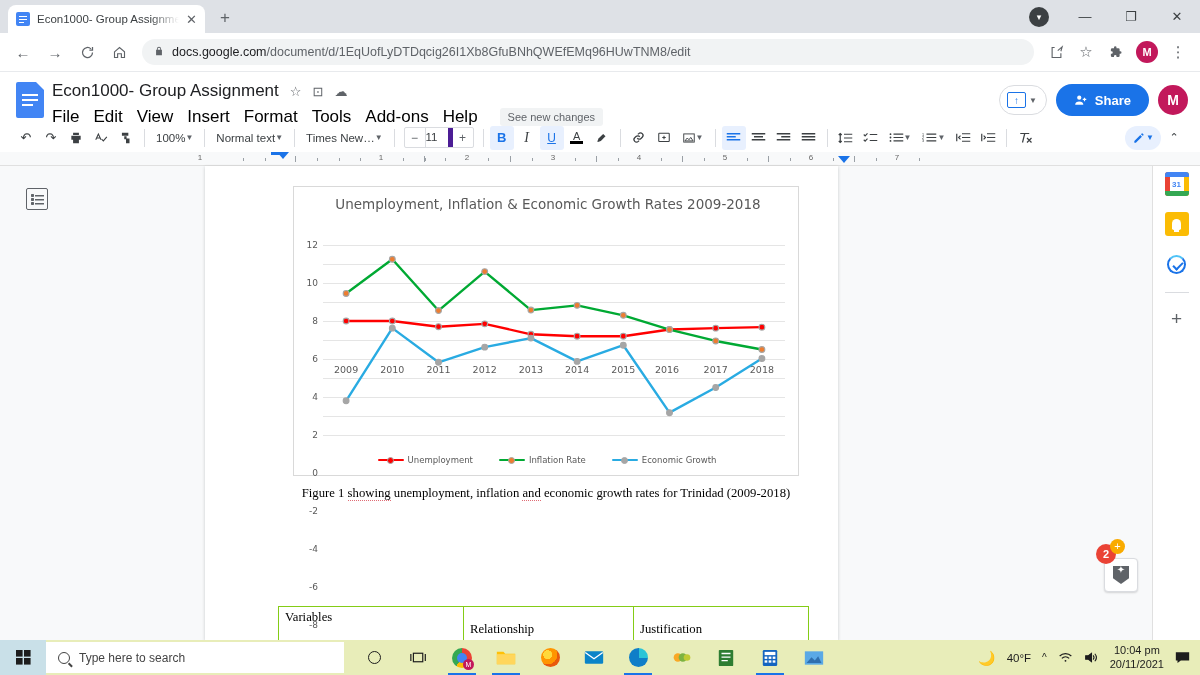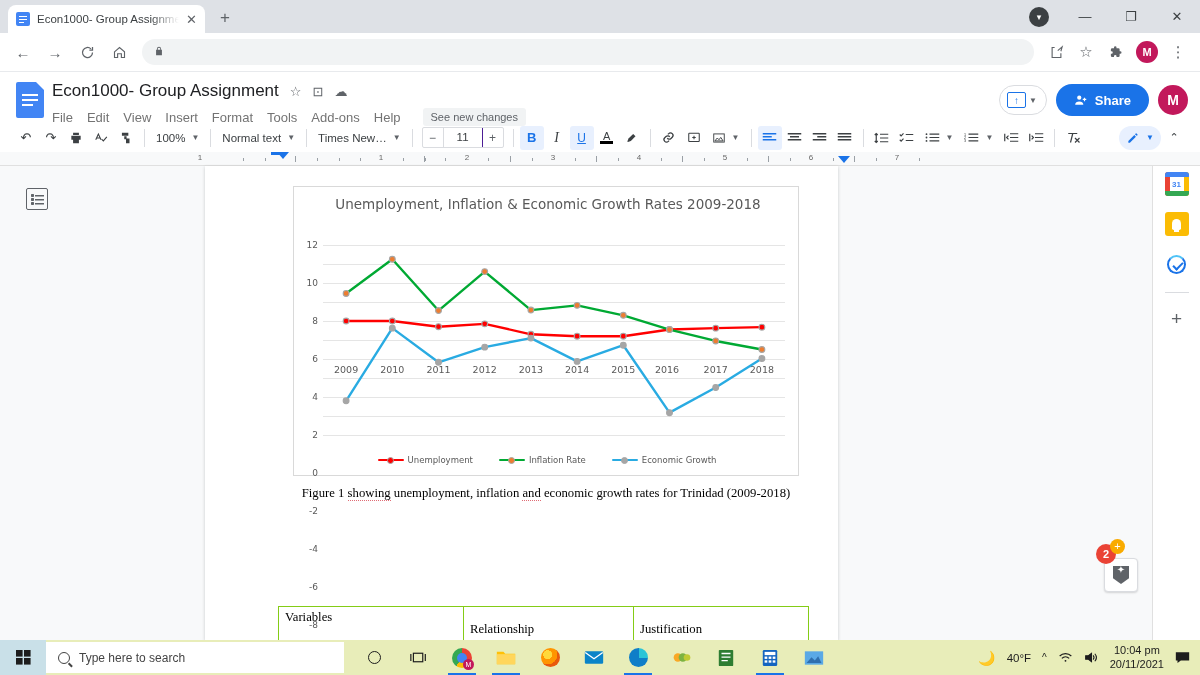--- a/index.html
+++ b/index.html
@@ -102,21 +102,21 @@
     background:
       linear-gradient(#fff,#fff) 0 0/16px 2px no-repeat,
       linear-gradient(#fff,#fff) 0 5px/16px 2px no-repeat,
       linear-gradient(#fff,#fff) 0 10px/11px 2px no-repeat;
   }
   .docs-titlebar { flex: 1; }
   .title-row { display: flex; align-items: center; gap: 11px; height: 26px; }
   .doc-title { font-size: 17px; color: #202124; }
   .title-icon { color: #5f6368; font-size: 13px; cursor: pointer; }
   .menu-row { display: flex; align-items: center; gap: 14px; height: 22px; margin-top: 2px; }
-  .menu-item { font-size: 13px; color: #737373; cursor: pointer; text-align: center; }
+  .menu-item { font-size: 17px; color: #000000; cursor: pointer; text-align: center; }
   .see-changes {
     font-size: 11px; color: #5f6368; background: #f1f3f4;
     padding: 3px 8px; border-radius: 3px; margin-left: 8px;
   }
   .header-right { display: flex; align-items: center; gap: 9px; padding-top: 6px; }
   .present-pill {
     height: 30px; border: 1px solid #dadce0; border-radius: 16px;
     display: flex; align-items: center; gap: 3px; padding: 0 9px 0 7px; cursor: pointer;
   }
   .present-pill .box {
@@ -141,32 +141,32 @@
     position: absolute; left: 0; top: 123px; width: 1200px; height: 29px;
     display: flex; align-items: center; padding: 0 14px; gap: 1px;
     font-size: 11.5px; color: #3c4043;
   }
   .tbi {
     height: 24px; min-width: 24px; display: flex; align-items: center; justify-content: center;
     color: #3c4043; font-size: 13px; border-radius: 3px; cursor: pointer; padding: 0 3px;
   }
   .tb-sep { width: 1px; height: 18px; background: #dadce0; margin: 0 5px; }
   .tb-drop {
-    height: 24px; display: flex; align-items: center; gap: 6px; padding: 0 5px;
+    height: 24px; display: flex; align-items: center; padding: 0 5px;
     font-size: 11.5px; cursor: pointer; border-radius: 3px;
   }
   .tb-drop .caret { font-size: 8px; color: #5f6368; }
   .fontsize-box {
     display: flex; align-items: center; border: 1px solid #dadce0; border-radius: 2px;
     height: 21px; margin: 0 3px;
   }
   .fontsize-box .pm { width: 20px; text-align: center; color: #5f6368; font-size: 12px; cursor: pointer;}
   .fontsize-box .val {
-    width: 40px; text-align: center; font-size: 11.5px;
-    border-left: 1px solid #dadce0; border-right: 1px solid #4c1d95; line-height: 19px;
+    width: 28px; text-align: left; font-size: 11.5px;
+    border-left: 1px solid #dadce0; border-right: 5px solid #4c1d95; line-height: 19px;
   }
   .tbi.active { background: #e8f0fe; color: #1a73e8; }
   .tbi.bold { font-weight: bold; font-size: 13px; }
   .tbi.ital { font-style: italic; font-family: "Liberation Serif", serif; font-size: 14px; }
 
   
   .ruler {
     position: absolute; left: 0; top: 152px; width: 1200px; height: 14px;
     background: #f8f9fa; border-bottom: 1px solid #e0e0e0;
   }
@@ -423,20 +423,21 @@
       <svg width="15" height="15" viewBox="0 0 24 24" fill="none" stroke="#5f6368" stroke-width="1.8">
         <path d="M4 11 12 4l8 7v9h-5v-6H9v6H4z"></path>
       </svg>
     </div>
     <div class="omnibox">
       <span class="lock">
         <svg width="10" height="12" viewBox="0 0 24 24" fill="#5f6368">
           <path d="M17 9V7a5 5 0 0 0-10 0v2H5v13h14V9zM9 7a3 3 0 0 1 6 0v2H9z"></path>
         </svg>
       </span>
+      <span class="url"><span>docs.google.com</span><span class="dim">/document/d/1EqUofLyDTDqcig26I1Xb8GfuBNhQWEfEMq96HUwTNM8/edit</span></span>
     </div>
     <div class="tb-right">
       <div class="nav-btn">
         <svg width="15" height="15" viewBox="0 0 24 24" fill="none" stroke="#5f6368" stroke-width="1.8">
           <path d="M9 4H5v16h14v-7"></path>
             <path d="M14 9l7-6-2 7"></path>
         </svg>
       </div>
       <div class="nav-btn">☆</div>
       <div class="nav-btn">

